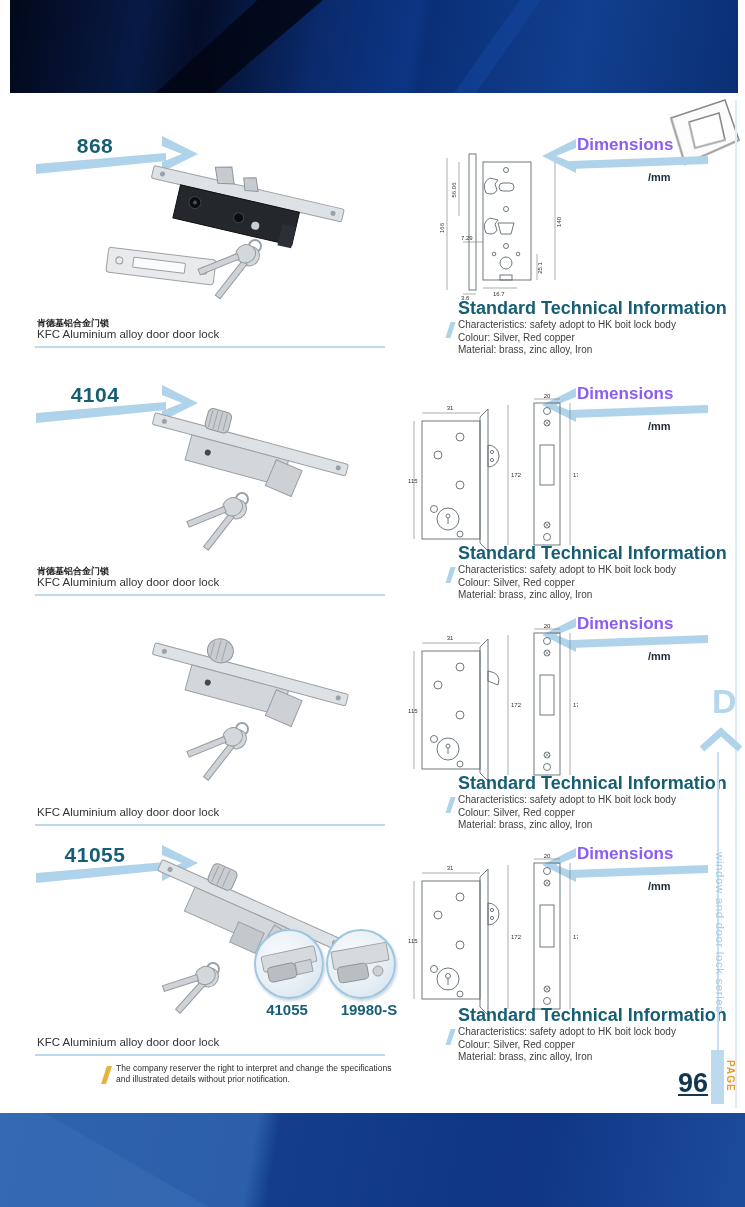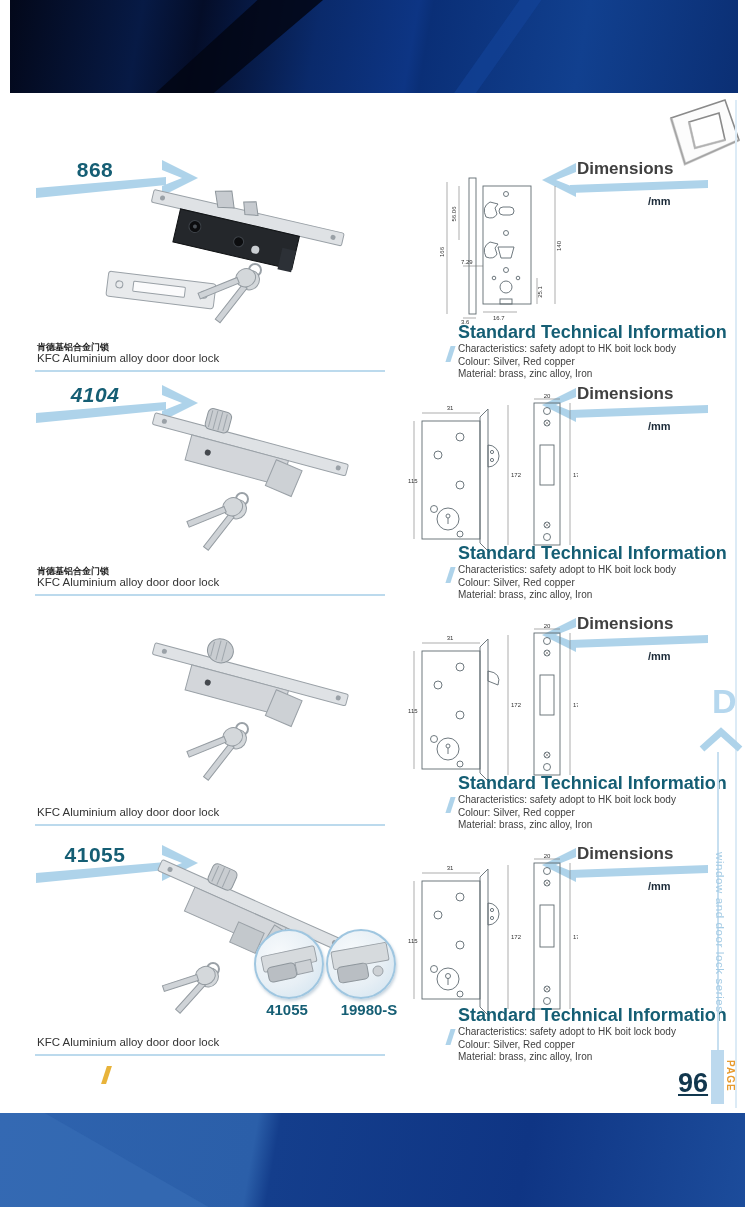--- a/index.html
+++ b/index.html
@@ -31,21 +31,21 @@
   .badge svg { position:absolute; left:0; top:0; }
   .badge .code {
     position:absolute; left:0; top:0; width:118px; text-align:center;
     color:#155e74; font-size:21px; font-weight:bold; letter-spacing:.5px;
   }
 
   
   .dim-banner { width:175px; height:58px; }
   .dim-banner svg { position:absolute; left:0; top:4px; }
   .dim-banner .dim-label {
-    position:absolute; left:37px; top:0; color:#404040;
+    position:absolute; left:37px; top:0; color:#8b5cf6;
     font-size:17px; font-weight:bold;
   }
   .dim-banner .unit {
     position:absolute; left:108px; top:36px; color:#1b2a38;
     font-size:11px; font-weight:bold;
   }
 
   
   .cap-cn { font-size:9px; font-weight:bold; color:#1d1d1d; }
   .cap-en { font-size:11.5px; color:#333; }
@@ -95,21 +95,21 @@
 
   <svg class="abs" style="left:659px;top:96px;" width="84" height="72" viewBox="0 0 84 72">
     <polygon points="12,22 66,4 80,44 26,68" fill="#fcfcfc" stroke="#8a8a8a" stroke-width="1.6"></polygon>
     <polyline points="12,22 26,68 80,44" fill="none" stroke="#b5b5b5" stroke-width="3" opacity=".6"></polyline>
     <polygon points="30,26 60,17 66,44 36,52" fill="#ffffff" stroke="#8a8a8a" stroke-width="1.6"></polygon>
     <polyline points="30,26 36,52 66,44" fill="none" stroke="#c2c2c2" stroke-width="2.5" opacity=".7"></polyline>
   </svg>
 
   <div class="abs edge-line" style="left:735px;top:100px;height:1008px;"></div>
 
-  <div class="abs" style="left:0;top:156px;width:745px;height:230px;">
+  <div class="abs" style="left:0;top:132px;width:745px;height:230px;">
     <div class="abs badge" style="left:36px;top:2px;">
       <svg width="190" height="42" viewBox="0 0 190 42">
         <polygon points="0,30 130,19 130,27 0,40" fill="#aed3ea"></polygon>
         <path d="M126 2 L162 20 L126 38 L126 28 L146 20 L126 12 Z" fill="#aed3ea"></path>
       </svg>
       <span class="code">868</span>
     </div>
 
     <svg class="abs" style="left:85px;top:22px;" width="290" height="168" viewBox="0 0 290 168">
       <g transform="rotate(13 145 70)">
@@ -190,21 +190,21 @@
     <div class="abs slash" style="left:448px;top:190px;"></div>
     <div class="abs" style="left:458px;top:166px;width:280px;">
       <div class="tech-title">Standard Technical Information</div>
       <div class="tech-line">Characteristics: safety adopt to HK boit lock body</div>
       <div class="tech-line">Colour: Silver, Red copper</div>
       <div class="tech-line">Material: brass, zinc alloy, Iron</div>
     </div>
   </div>
 
   <div class="abs" style="left:0;top:381px;width:745px;height:230px;">
-    <div class="abs badge" style="left:36px;top:2px;font-style:italic;">
+    <div class="abs badge" style="left:36px;top:2px;">
       <svg width="190" height="42" viewBox="0 0 190 42">
         <polygon points="0,30 130,19 130,27 0,40" fill="#aed3ea"></polygon>
         <path d="M126 2 L162 20 L126 38 L126 28 L146 20 L126 12 Z" fill="#aed3ea"></path>
       </svg>
       <span class="code">4104</span>
     </div>
 
     <svg class="abs" style="left:90px;top:20px;" width="290" height="170" viewBox="0 0 290 170">
       <g transform="rotate(15 145 62)">
         <rect x="55" y="34" width="200" height="12" rx="2" fill="#dfe2e5" stroke="#9aa1a7"></rect>
@@ -486,18 +486,22 @@
   <svg class="abs" style="left:698px;top:726px;" width="46" height="26" viewBox="0 0 46 26">
     <polyline points="4,23 23,6 42,23" fill="none" stroke="#aed3ea" stroke-width="7"></polyline>
   </svg>
   <div class="abs side-line" style="left:717px;top:752px;height:300px;"></div>
   <div class="abs vert series-text" style="left:714px;top:852px;height:200px;">window and door lock series</div>
   <div class="abs side-strip" style="left:711px;top:1050px;height:54px;"></div>
   <div class="abs vert page-label" style="left:725px;top:1060px;height:40px;">PAGE</div>
   <div class="abs page-number" style="left:678px;top:1068px;text-decoration:underline;">96</div>
 
   <div class="abs slash gold" style="left:104px;top:1066px;"></div>
+  <div class="abs disclaimer" style="left:116px;top:1063px;width:360px;">
+    <div>The company reserver the right to interpret and change the specifications</div>
+    <div>and illustrated details without prior notification.</div>
+  </div>
 
   <div class="bottom-banner">
     <div class="wedge1"></div>
   </div>
 
 </div>
 
 </body></html>

